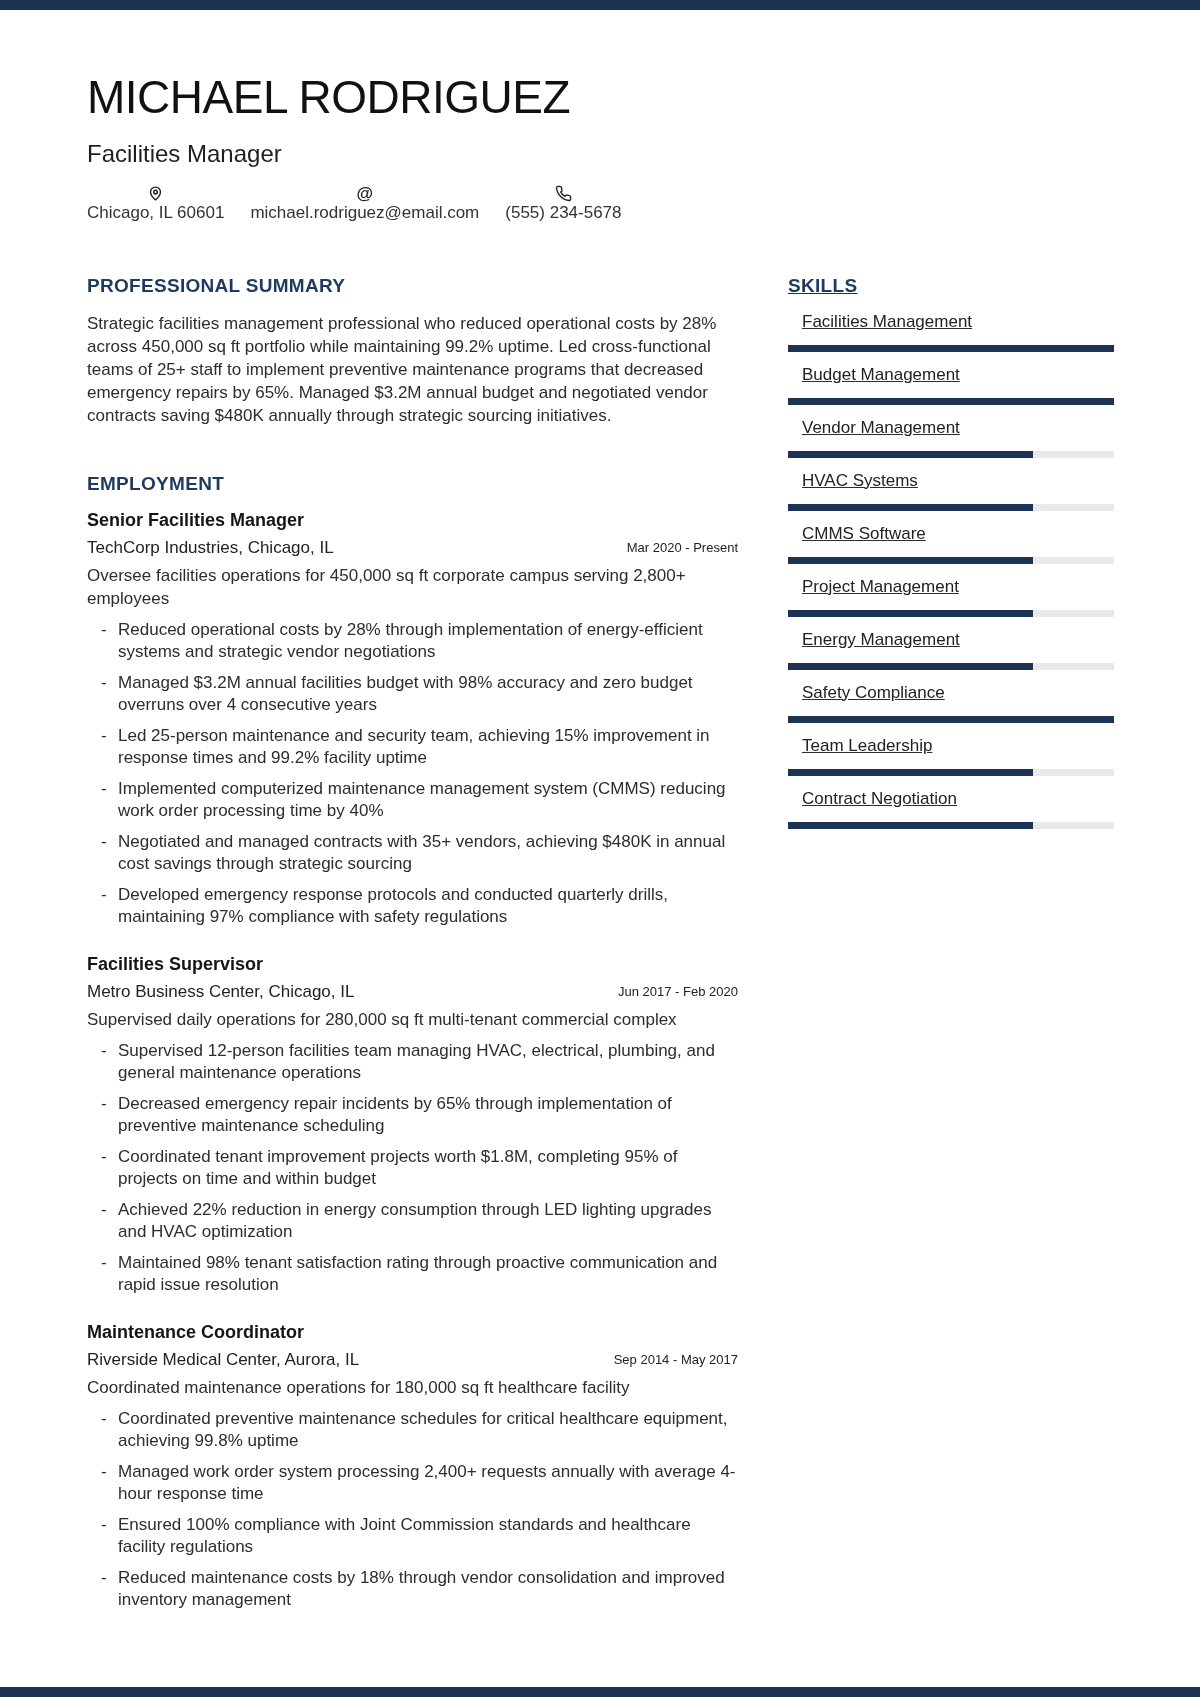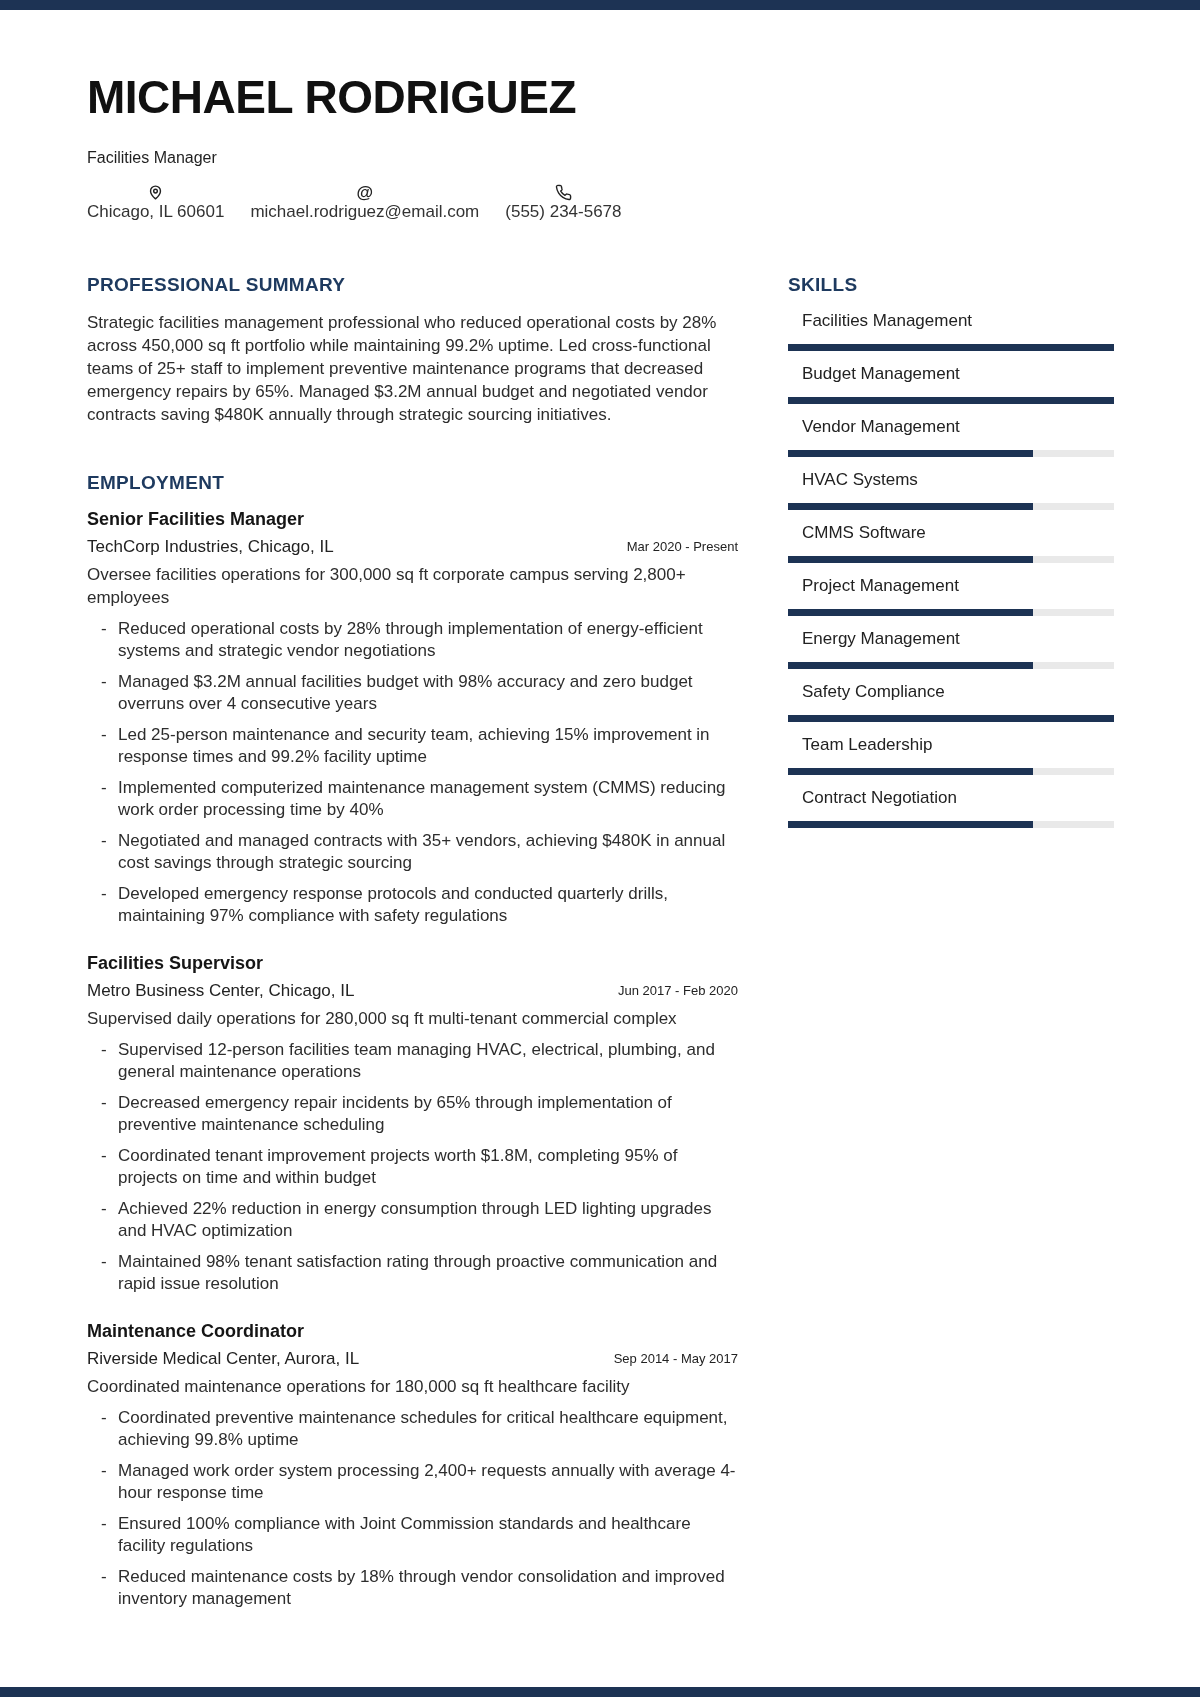--- a/index.html
+++ b/index.html
@@ -13,33 +13,33 @@
     width:1200px;height:1697px;position:relative;background:#fff;
     font-family:"Liberation Sans","DejaVu Sans",sans-serif;
     color:var(--body-text);overflow:hidden;box-sizing:border-box;
   }
   .accent-bar{position:absolute;left:0;width:1200px;height:10px;background:var(--navy);}
   .accent-bar.top{top:0;}
   .accent-bar.bottom{bottom:0;}
   .content{padding:72px 87px 0 87px;box-sizing:border-box;}
   
   .name{
-    font-size:46px;line-height:1.12;font-weight:bold;color:#111;
+    font-size:46px;line-height:1.12;font-weight:normal;color:#111;
     letter-spacing:-0.5px;margin:0;
   }
-  .job-title-sub{font-size:16px;color:#1f1f1f;margin-top:25px;}
+  .job-title-sub{font-size:24px;color:#1f1f1f;margin-top:16px;}
   .contact-row{display:flex;align-items:center;gap:26px;margin-top:17px;font-size:17px;color:#333;}
   .contact-item{display:flex;align-items:center;flex-direction:column;}
   .cicon{display:inline-flex;align-items:center;justify-content:center;width:18px;height:18px;color:#222;}
   .cicon svg{width:17px;height:17px;display:block;}
   .at-glyph{font-size:17px;font-weight:bold;line-height:1;}
   
   .columns{display:flex;margin-top:52px;}
   .main-col{width:651px;flex:0 0 651px;}
-  .side-col{width:326px;flex:0 0 326px;margin-left:50px;}
+  .side-col{width:326px;flex:0 0 326px;margin-left:50px;text-decoration:underline;}
   h2.section-heading{
     font-size:19px;font-weight:bold;color:var(--heading);
     letter-spacing:0.3px;margin:0 0 15px 0;
   }
   .summary-text{font-size:17px;line-height:23px;margin:0;}
   .employment-section{margin-top:46px;}
   .job{margin-top:26px;}
   .job:first-of-type{margin-top:0;}
   .job-title{font-size:18px;font-weight:bold;color:#151515;}
   .company-row{display:flex;justify-content:space-between;align-items:center;margin-top:7px;font-size:17px;color:#222;}
@@ -101,21 +101,21 @@
 
         <div class="employment-section">
           <h2 class="section-heading">EMPLOYMENT</h2>
           <div id="jobs-container">
               <div class="job">
                 <div class="job-title">Senior Facilities Manager</div>
                 <div class="company-row">
                   <span>TechCorp Industries, Chicago, IL</span>
                   <span class="job-dates">Mar 2020 - Present</span>
                 </div>
-                <div class="job-desc">Oversee facilities operations for 300,000 sq ft corporate campus serving 2,800+ employees</div>
+                <div class="job-desc">Oversee facilities operations for 450,000 sq ft corporate campus serving 2,800+ employees</div>
                 <div class="bullets">
                   <div class="bullet">
                     <span class="marker">-</span>
                     <span class="btext">Reduced operational costs by 28% through implementation of energy-efficient systems and strategic vendor negotiations</span>
                   </div>
                   <div class="bullet">
                     <span class="marker">-</span>
                     <span class="btext">Managed $3.2M annual facilities budget with 98% accuracy and zero budget overruns over 4 consecutive years</span>
                   </div>
                   <div class="bullet">

